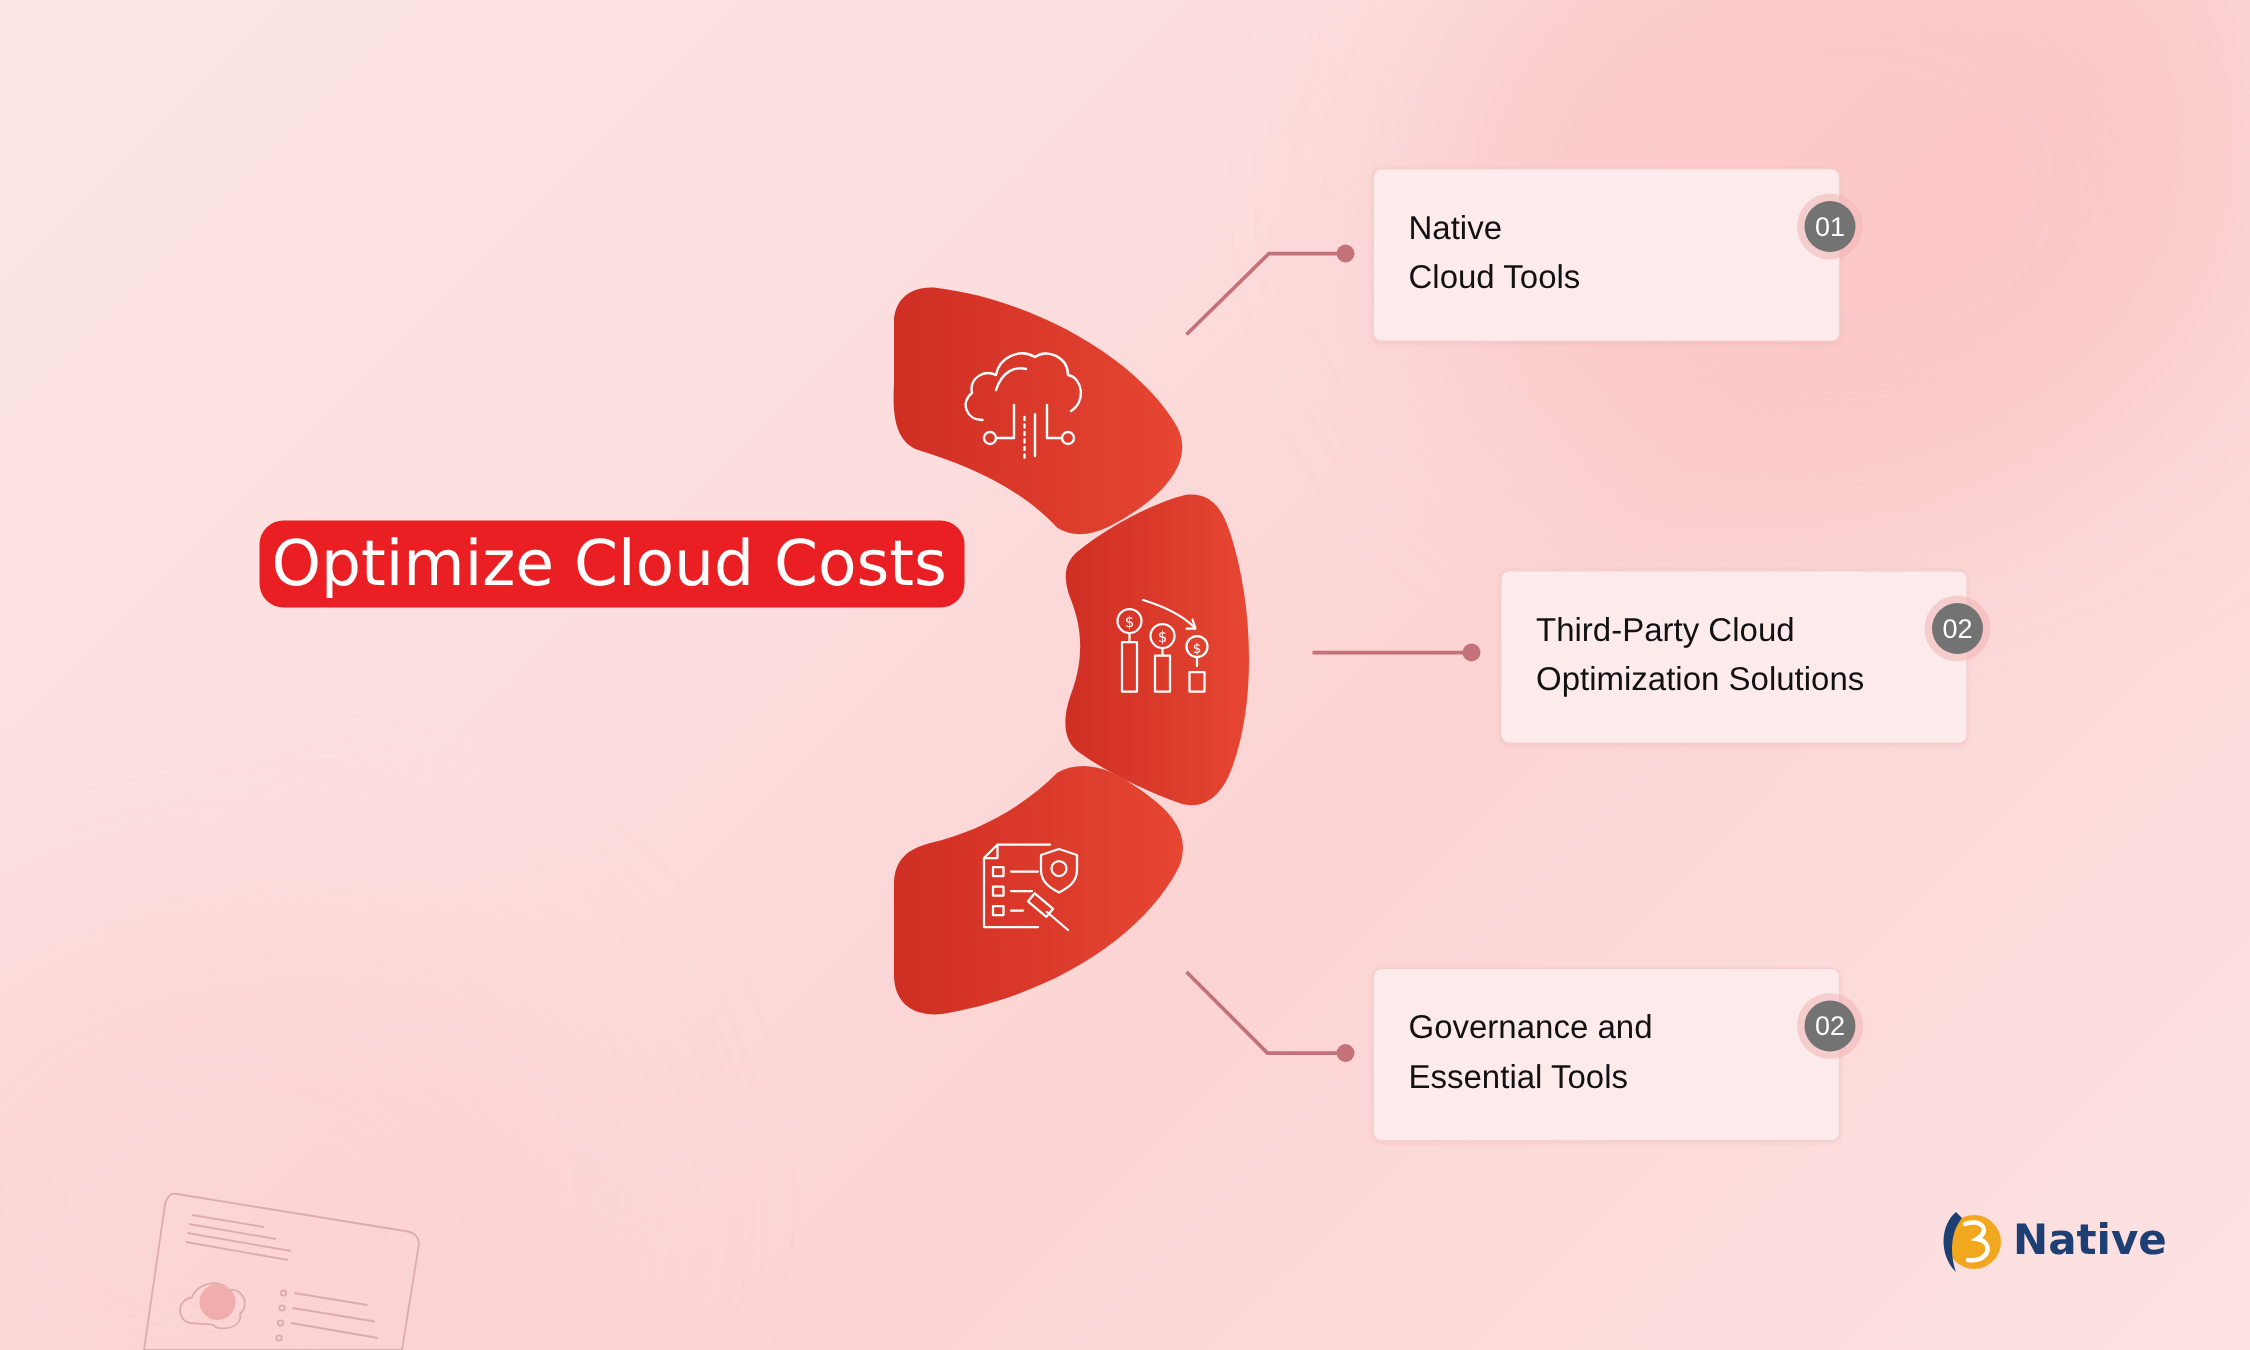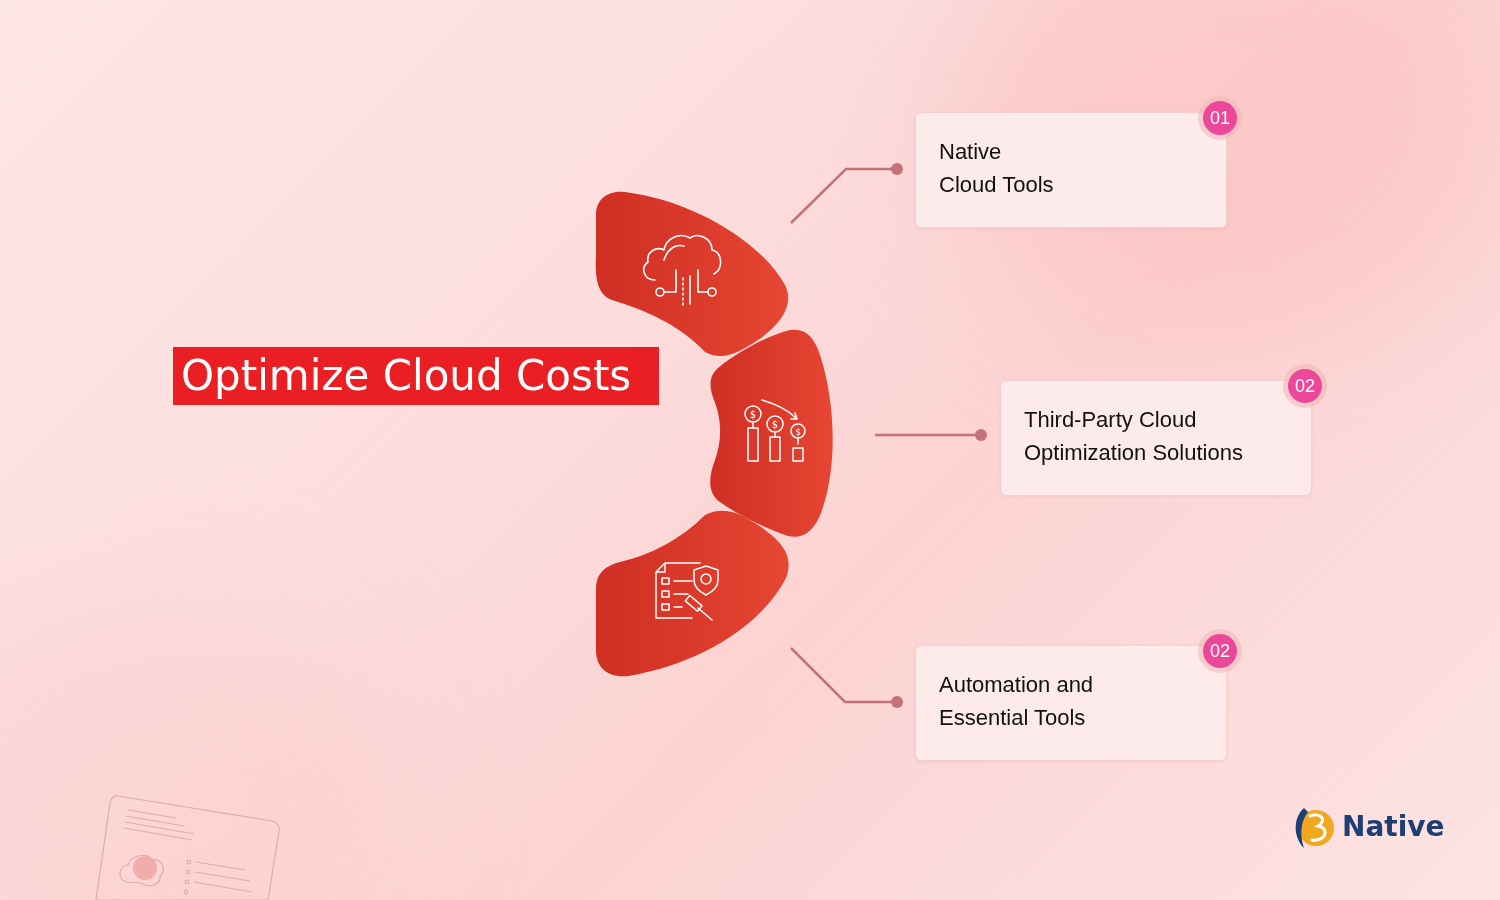--- a/index.html
+++ b/index.html
@@ -6,32 +6,33 @@
   body {
     width:1500px; height:900px; position:relative; overflow:hidden;
     background: linear-gradient(135deg, #fde6e6 0%, #fcdede 35%, #fcd3d3 60%, #fde3e3 100%);
     font-family: "Liberation Sans", sans-serif;
   }
   .glow { position:absolute; border-radius:50%; filter: blur(60px); }
   .title-block { position:absolute; left:173px; top:345px; }
   .title-line { font-family:"DejaVu Sans", sans-serif; font-size:42px; color:#0d0d0d; line-height:56px; letter-spacing:0.2px; padding-left:8px; }
   .title-highlight {
     display:inline-block; margin-top:2px; background:#ea1f24; color:#fff;
-    font-family:"DejaVu Sans", sans-serif; font-size:42px; line-height:58px; padding:0 28px 0 8px;
+    font-family:"DejaVu Sans", sans-serif; font-size:42px; line-height:58px; padding:0 12px 0 8px;border-radius:16px;
   }
   svg.shapes { position:absolute; left:0; top:0; }
   .card {
     position:absolute; background:#fdeaea; border:1px solid #f3cfcf; border-radius:6px;
     box-shadow: 0 1px 3px rgba(200,120,120,0.15);
   }
   .card-text { position:absolute; left:23px; top:22px; font-size:22px; line-height:33px; color:#111; font-family:"Liberation Sans", sans-serif; }
   .badge {
-    position:absolute; width:34px; height:34px; border-radius:50%; background:#ec4899; color:#fff;
+    position:absolute; width:34px; height:34px; border-radius:50%; background:#737373; color:#fff;
     font-size:18px; line-height:34px; text-align:center; box-shadow: 0 0 0 5px rgba(240,180,180,0.55);
     font-family:"Liberation Sans", sans-serif;
+    margin-top:33px;
   }
   .logo { position:absolute; left:1290px; top:800px; display:flex; align-items:center; }
   .logo-text { font-family:"DejaVu Sans", sans-serif; font-size:28px; font-weight:bold; color:#1e3f73; margin-left:6px; }
 </style>
 </head>
 <body>
 
 <div class="glow" style="left:950px;top:-100px;width:550px;height:450px;background:rgba(252,190,190,0.5);"></div>
 <div class="glow" style="left:-100px;top:600px;width:500px;height:400px;background:rgba(252,205,205,0.45);"></div>
 
@@ -140,21 +141,21 @@
 <div class="card" style="left:1000px;top:380px;width:310px;height:114px;">
   <div class="card-text">
     <div>Third-Party Cloud</div>
     <div>Optimization Solutions</div>
   </div>
   <div class="badge" style="left:287px;top:-12px;">02</div>
 </div>
 
 <div class="card" style="left:915px;top:645px;width:310px;height:114px;">
   <div class="card-text">
-    <div>Automation and</div>
+    <div>Governance and</div>
     <div>Essential Tools</div>
   </div>
   <div class="badge" style="left:287px;top:-12px;">02</div>
 </div>
 
 <div class="logo">
   <svg width="46" height="52" viewBox="0 0 46 52">
     <circle cx="26" cy="28" r="18" fill="#f2a81e"></circle>
     <path d="M14,8 C4,16 2,36 14,48 C10,36 10,22 18,12 Z" fill="#1e3f73"></path>
     <path d="M20,16 C30,12 38,20 28,26 C40,28 36,42 22,40" fill="none" stroke="#fff" stroke-width="3" stroke-linecap="round"></path>

